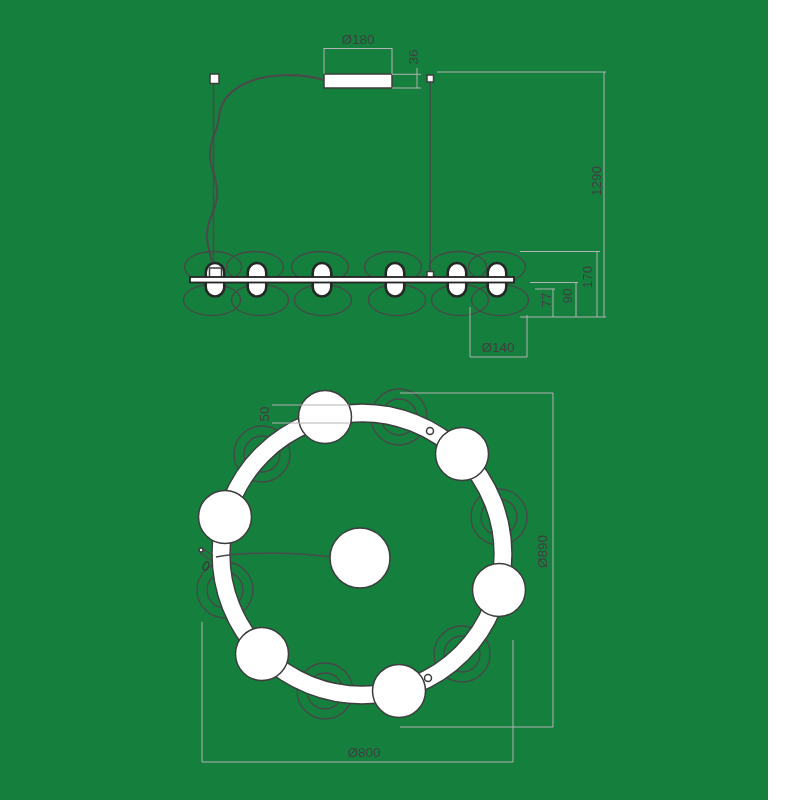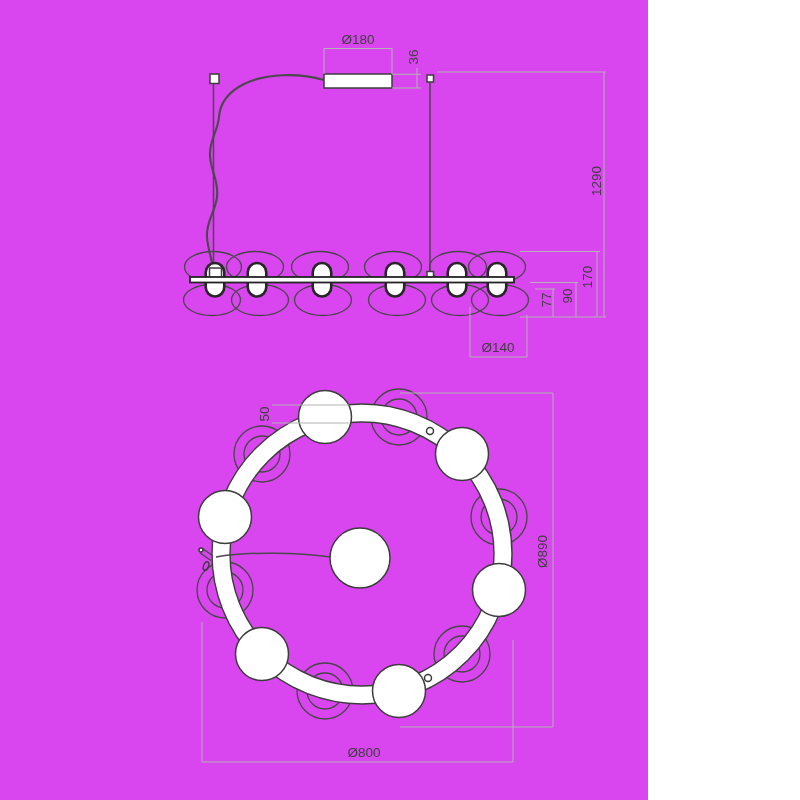--- a/index.html
+++ b/index.html
@@ -1,16 +1,16 @@
 <!DOCTYPE html>
 <html><head>
 <meta charset="utf-8">
 <style>
   html,body{margin:0;padding:0;background:#ffffff;}
-  .stage{width:648px;height:800px;position:relative;background:#d946ef;}
+  .stage{width:768px;height:800px;position:relative;background:#15803d;}
   svg{display:block;}
   .ln   {stroke:#3c3c3c;stroke-width:1.4;fill:none;}
   .lnf  {stroke:#3c3c3c;stroke-width:1.5;fill:#ffffff;}
   .glass{stroke:#474747;stroke-width:1.3;fill:none;}
   .caps {stroke:#262626;stroke-width:2.6;fill:#ffffff;}
   .bar  {stroke:#242424;stroke-width:1.8;fill:#ffffff;}
   .wire {stroke:#4a4a4a;stroke-width:1.5;fill:none;}
   .cable{stroke:#4a4a4a;stroke-width:2.1;fill:none;}
   .dim  {stroke:#b2b2b2;stroke-width:1;fill:none;}
   .ringfill{fill:#ffffff;}

